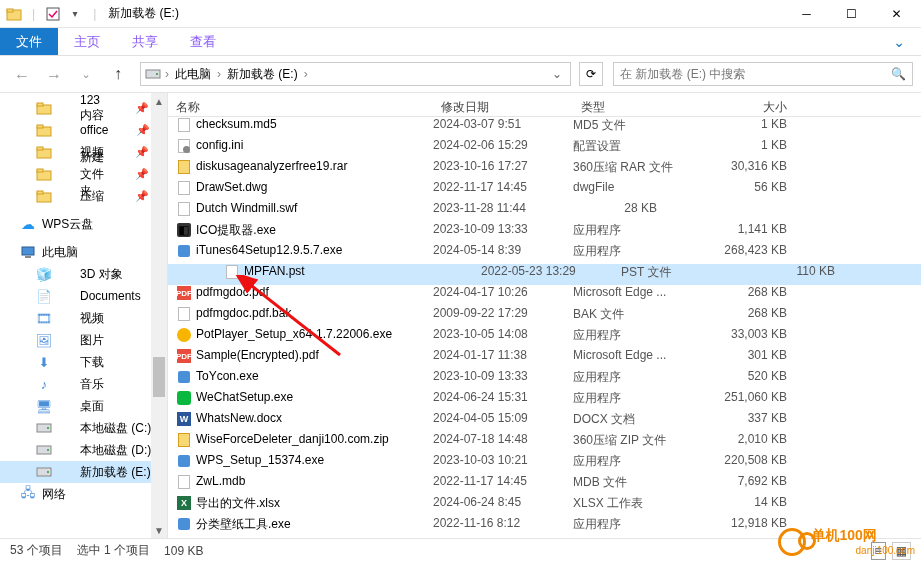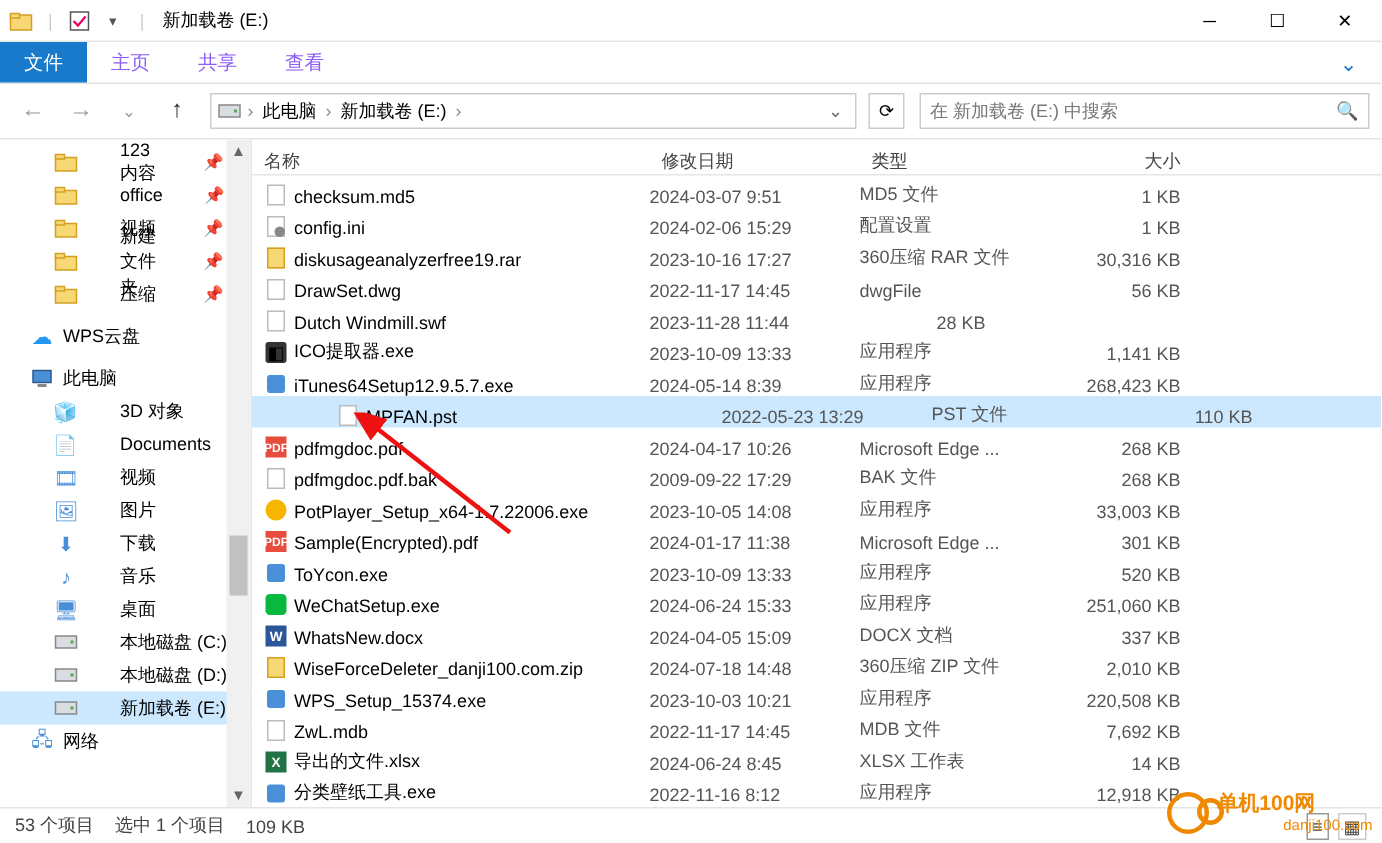--- a/index.html
+++ b/index.html
@@ -36,21 +36,21 @@
   .tnode.selected { background: #cce8ff; }
   .tnode .pin { margin-left:auto; margin-right:18px; color:#888; font-size:11px;}
   .filelist { flex: 1; overflow: hidden; display:flex; flex-direction:column;}
   .cols { display: flex; height: 24px; align-items: flex-end; border-bottom: 1px solid #e5e5e5; color: #444; font-size: 12px; }
   .cols > div { padding-left: 8px; }
   .col-name { width: 265px; }
   .col-date { width: 140px; }
   .col-type { width: 130px; }
   .col-size { width: 100px; text-align: right; padding-right: 16px; }
   .rows { overflow-y: hidden; flex:1;}
-  .row { display: flex; height: 21px; align-items: flex-end; font-size: 12px; }
+  .row { display: flex; height: 21px; align-items: flex-start; font-size: 12px; }
   .row.selected { background: #cce8ff; padding-left: 48px; }
   .row .r-ico { width: 16px; height: 16px; margin: 0 4px 0 8px; display:inline-flex; align-items:center; justify-content:center; font-size:12px;}
   .row .r-name { width: 237px; white-space: nowrap; overflow: hidden; }
   .row .r-date { width: 140px; color: #555; }
   .row .r-type { width: 130px; color: #555; white-space:nowrap; overflow:hidden;}
   .row .r-size { width: 100px; text-align: right; padding-right: 16px; color: #555; }
   .status { height: 24px; border-top: 1px solid #e5e5e5; display: flex; align-items: center; padding: 0 10px; font-size: 12px; color: #444; gap: 14px; }
   .status .view-icons { margin-left:auto; display:flex; gap:6px;}
   .arrow-svg { position:absolute; pointer-events:none; z-index:10;}
   .watermark { position:absolute; right:6px; bottom:6px; display:flex; align-items:center; gap:6px; font-size:14px; color:#f08800; z-index:5;}
@@ -410,21 +410,21 @@
           <span class="r-name">ToYcon.exe</span>
           <span class="r-date">2023-10-09 13:33</span>
           <span class="r-type">应用程序</span>
           <span class="r-size">520 KB</span>
         </div>
         <div class="row">
           <span class="r-ico">
             <span class="fico-wechat"></span>
           </span>
           <span class="r-name">WeChatSetup.exe</span>
-          <span class="r-date">2024-06-24 15:33</span>
+          <span class="r-date">2024-06-24 15:31</span>
           <span class="r-type">应用程序</span>
           <span class="r-size">251,060 KB</span>
         </div>
         <div class="row">
           <span class="r-ico">
             <span class="fico-word">W</span>
           </span>
           <span class="r-name">WhatsNew.docx</span>
           <span class="r-date">2024-04-05 15:09</span>
           <span class="r-type">DOCX 文档</span>

